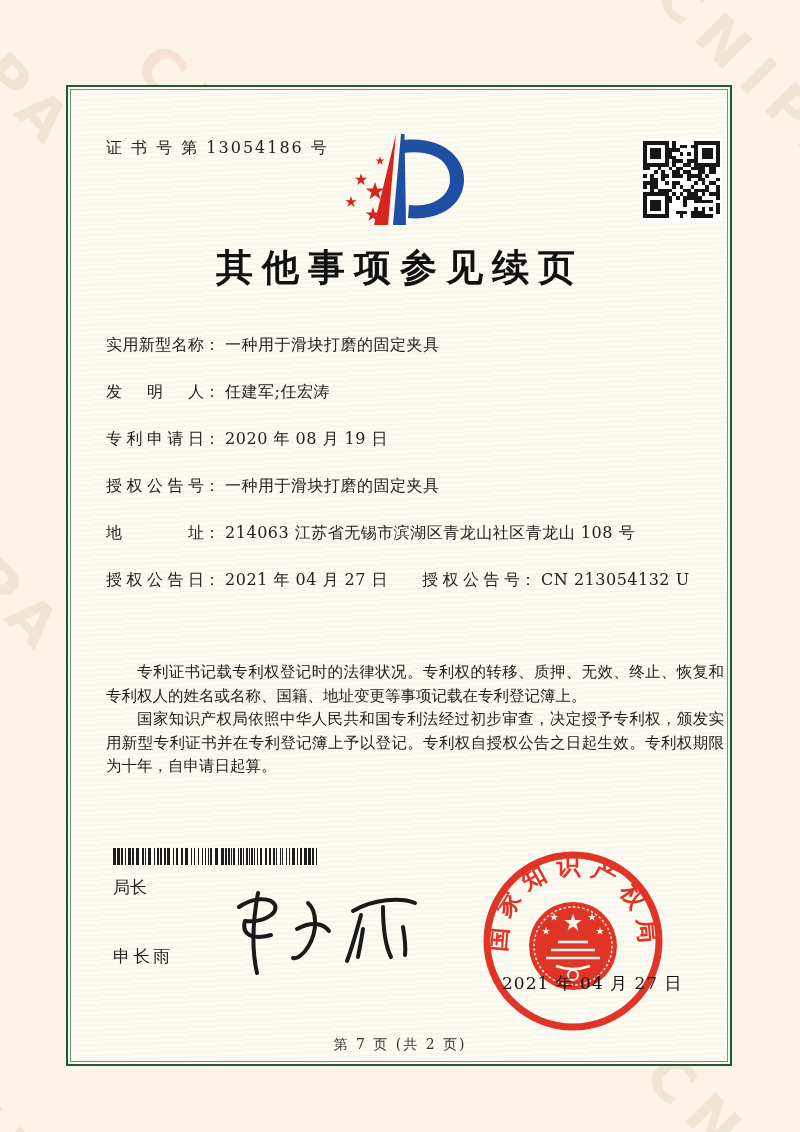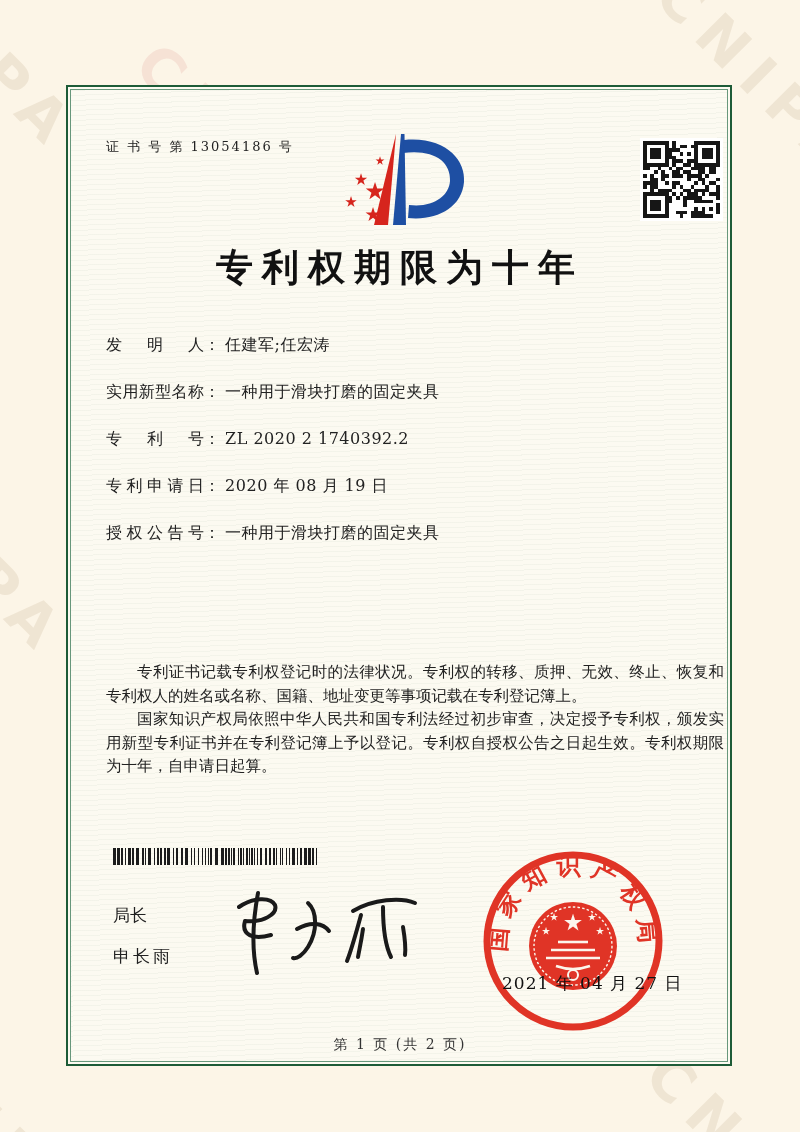--- a/index.html
+++ b/index.html
@@ -26,21 +26,21 @@
     border:2px solid #1d5b37;background:#fcfaf1;
     box-sizing:border-box;
   }
   .frame-inner{
     position:absolute;inset:2px;border:1px solid #67977b;
     background:
       repeating-linear-gradient(178deg, rgba(130,160,135,0.07) 0 1px, transparent 1px 5px);
   }
   
   .cert-no{
-    position:absolute;left:106px;top:138px;font-size:13px;letter-spacing:2px;color:#222;
+    position:absolute;left:106px;top:138px;font-size:16px;letter-spacing:2px;color:#222;
   }
   .logo{position:absolute;left:330px;top:120px;width:150px;height:118px;}
   .qr{position:absolute;left:640px;top:138px;width:77px;height:77px;background:#fff;padding:3px;}
   .qr-grid{display:grid;grid-template-columns:repeat(21,1fr);width:77px;height:77px;}
   .qr-grid i{display:block;}
   .qr-grid i.b{background:#161616;}
   .doc-title{
     position:absolute;left:0;top:243px;width:800px;text-align:center;
     font-size:37px;font-weight:bold;letter-spacing:9px;color:#111;
   }
@@ -55,21 +55,21 @@
   .f-value{color:#222;letter-spacing:0.5px;}
   .f-right{position:absolute;left:316px;top:0;}
   
   .paras{position:absolute;left:106px;top:661px;width:618px;font-size:15.5px;line-height:23.5px;text-align:justify;color:#222;}
   .paras p{margin:0;text-indent:2em;}
   
   .barcode{position:absolute;left:113px;top:848px;width:206px;height:17px;display:flex;align-items:stretch;}
   .barcode i{display:block;height:100%;}
   .barcode i.k{background:#1c1c1c;}
   
-  .signer-title{position:absolute;left:113px;top:904px;font-size:17px;color:#222;}
+  .signer-title{position:absolute;left:113px;top:876px;font-size:17px;color:#222;}
   .signer-name{position:absolute;left:113px;top:945px;font-size:17px;letter-spacing:3px;color:#222;}
   .signature{position:absolute;left:225px;top:885px;width:200px;height:100px;}
   
   .seal{position:absolute;left:478px;top:846px;width:190px;height:190px;opacity:0.95;z-index:1;}
   .seal-date{position:absolute;left:502px;top:972px;font-size:17px;letter-spacing:1px;color:#111;z-index:2;}
   
   .page-info{position:absolute;left:0;top:1036px;width:800px;text-align:center;font-size:14px;letter-spacing:2px;color:#333;}
   .note{
     position:absolute;left:50%;top:1073px;transform:translateX(-50%);
     background:#ffffff;padding:5px 20px;font-size:15px;letter-spacing:3px;color:#333;
@@ -545,42 +545,50 @@
         <i class="b"></i>
         <i class="b"></i>
         <i class="b"></i>
         <i class="b"></i>
         <i class="b"></i>
         <i></i>
         <i></i>
       </div>
   </div>
 
-  <div class="doc-title">专利权期限为十年</div>
+  <div class="doc-title">其他事项参见续页</div>
 
   <div class="fields">
-    <div class="f-row">
-      <span class="f-label">发明人</span><span class="f-colon">：</span>
-      <span class="f-value">任建军;任宏涛</span>
-    </div>
     <div class="f-row">
       <span class="f-label">实用新型名称</span><span class="f-colon">：</span>
       <span class="f-value">一种用于滑块打磨的固定夹具</span>
     </div>
     <div class="f-row">
-      <span class="f-label">专利号</span><span class="f-colon">：</span>
-      <span class="f-value">ZL 2020 2 1740392.2</span>
+      <span class="f-label">发明人</span><span class="f-colon">：</span>
+      <span class="f-value">任建军;任宏涛</span>
     </div>
     <div class="f-row">
       <span class="f-label">专利申请日</span><span class="f-colon">：</span>
       <span class="f-value">2020 年 08 月 19 日</span>
     </div>
     <div class="f-row">
       <span class="f-label">授权公告号</span><span class="f-colon">：</span>
       <span class="f-value">一种用于滑块打磨的固定夹具</span>
+    </div>
+    <div class="f-row">
+      <span class="f-label">地址</span><span class="f-colon">：</span>
+      <span class="f-value">214063 江苏省无锡市滨湖区青龙山社区青龙山 108 号</span>
+    </div>
+    <div class="f-row">
+      <span class="f-label">授权公告日</span><span class="f-colon">：</span>
+      <span class="f-value">2021 年 04 月 27 日</span>
+      <span class="f-right">
+        <span class="f-label">授权公告号</span><span class="f-colon">：</span>
+        <span class="f-value">CN 213054132 U</span>
+      </span>
     </div>
   </div>
 
   <div class="paras">
     <p>专利证书记载专利权登记时的法律状况。专利权的转移、质押、无效、终止、恢复和专利权人的姓名或名称、国籍、地址变更等事项记载在专利登记簿上。</p>
     <p>国家知识产权局依照中华人民共和国专利法经过初步审查，决定授予专利权，颁发实用新型专利证书并在专利登记簿上予以登记。专利权自授权公告之日起生效。专利权期限为十年，自申请日起算。</p>
   </div>
 
   <div class="barcode" id="barcode">
       <i class="k" style="width: 3px;"></i>
@@ -732,15 +740,15 @@
         <path d="M80,96 L110,96"></path>
         <path d="M73,104 L117,104"></path>
         <path d="M68,112 L122,112"></path>
         <path d="M78,120 Q95,126 112,120"></path>
       </g>
       <circle cx="95" cy="129" r="5" fill="none" stroke="#fcf6ec" stroke-width="2"></circle>
     </g>
   </svg>
   <div class="seal-date">2021 年 04 月 27 日</div>
 
-  <div class="page-info">第 1 页 (共 2 页)</div>
+  <div class="page-info">第 7 页 (共 2 页)</div>
 
 </div>
 
 </body></html>

